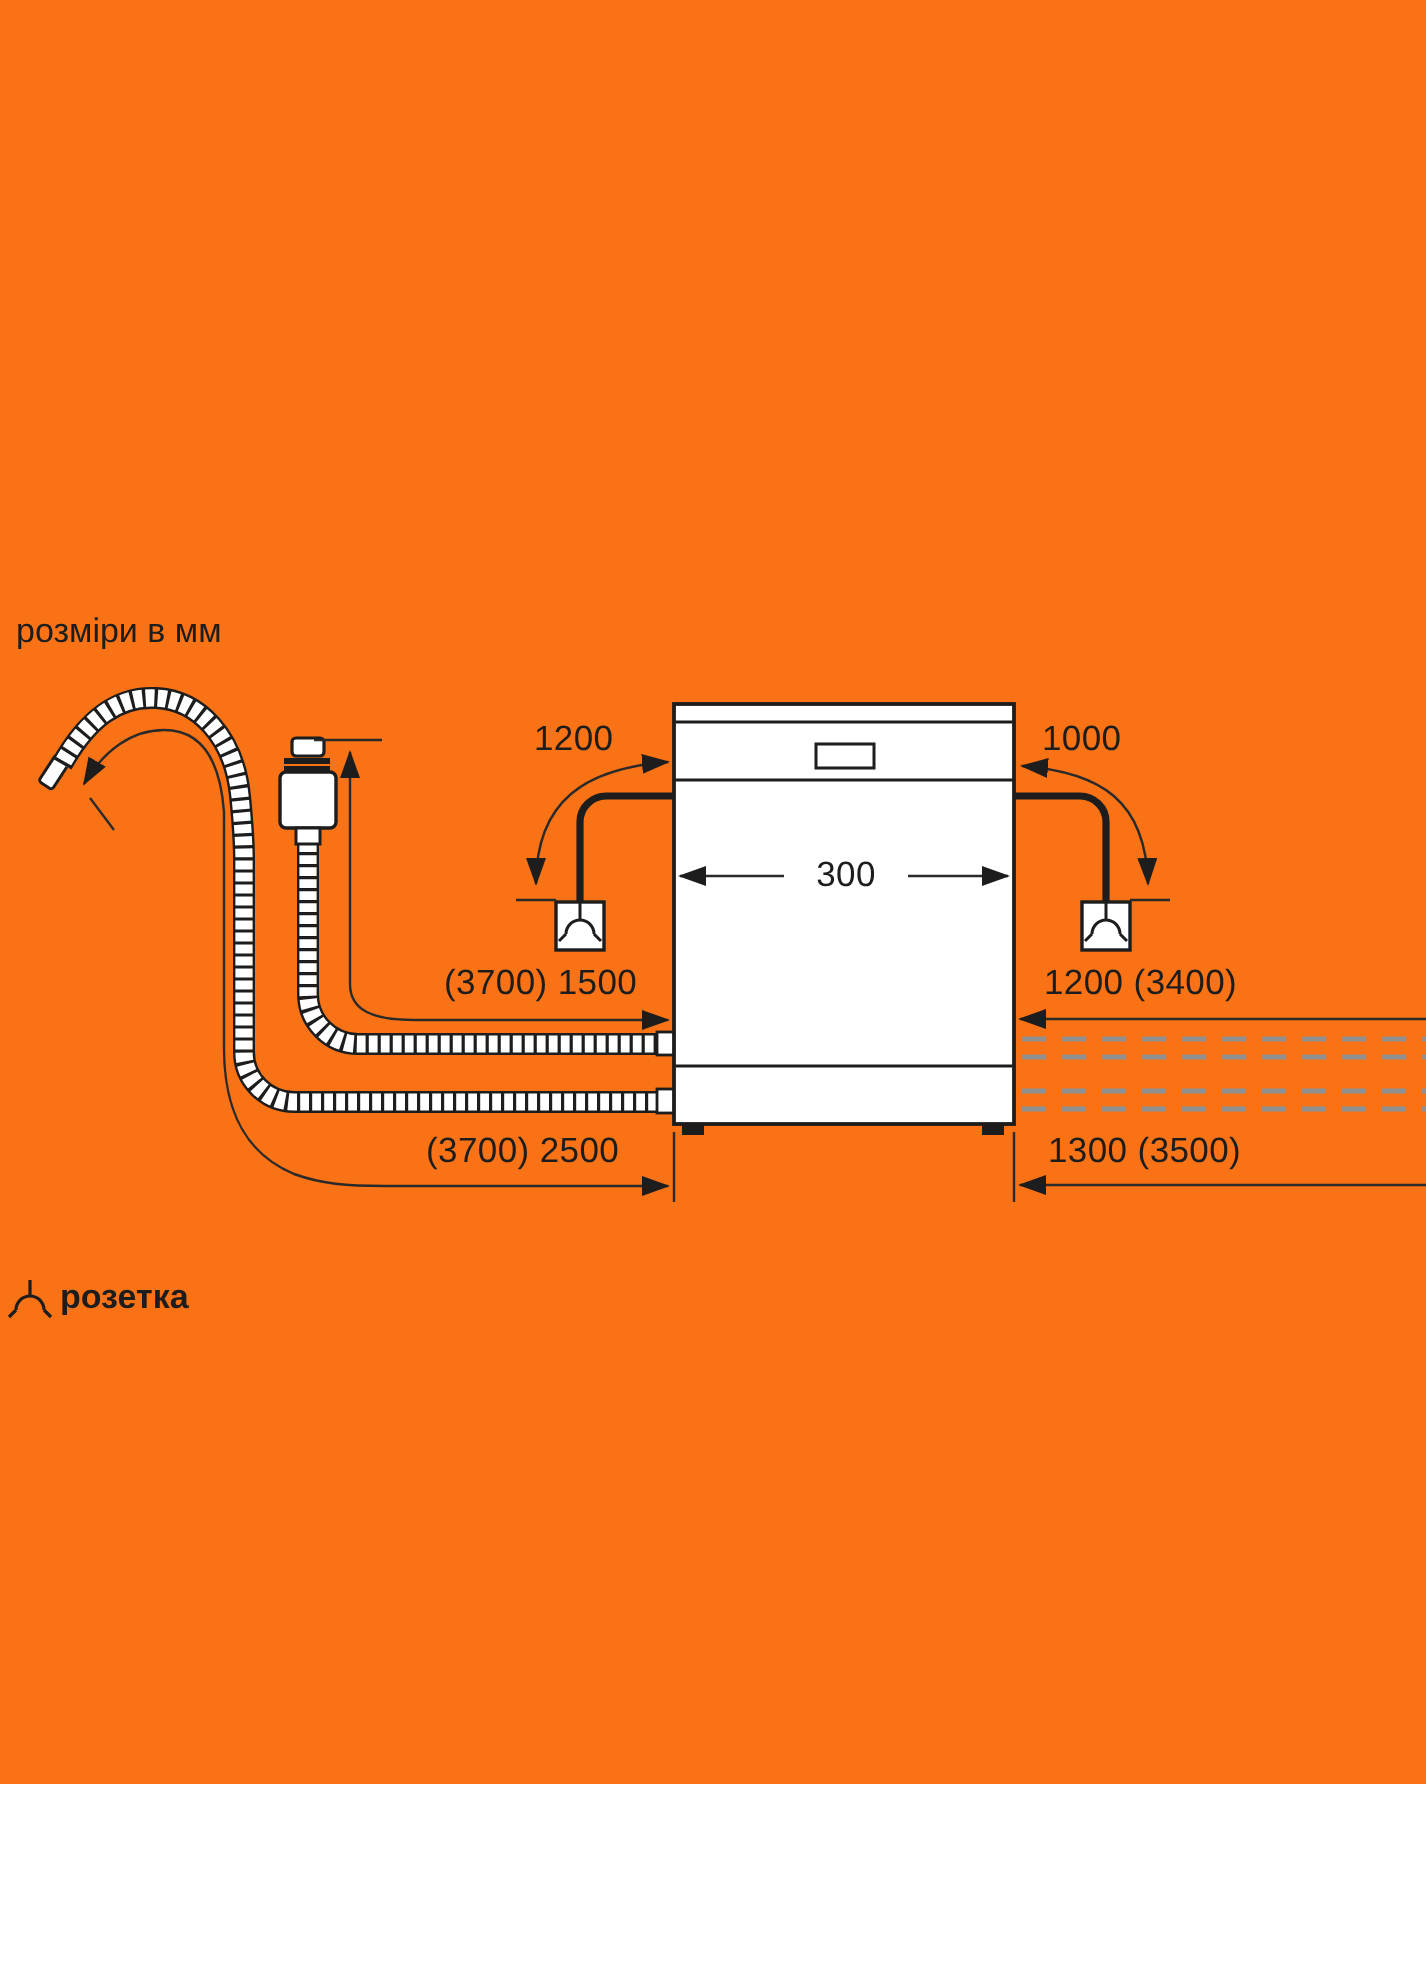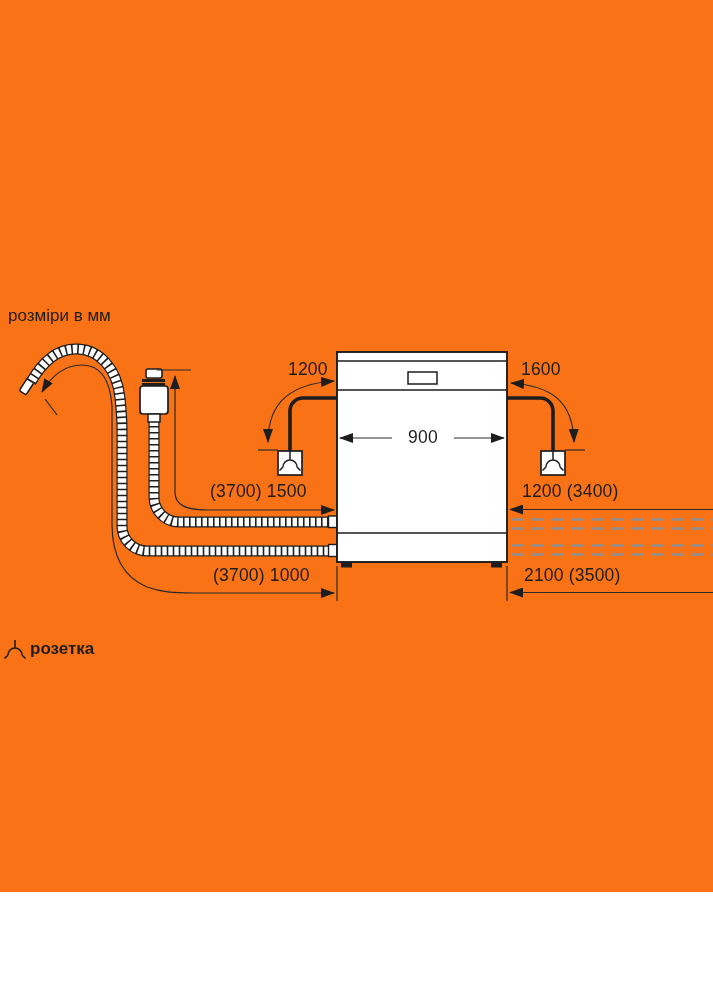--- a/index.html
+++ b/index.html
@@ -99,24 +99,24 @@
       <line x1="507" y1="566" x2="507" y2="601"></line>
     </g>
 
     <g>
       <path d="M15 640 V648 M8 655 A7 7 0 0 1 22 655 M8 655 L4.5 658.5 M22 655 L25.5 658.5" fill="none" stroke="#1d1d1d" stroke-width="1.6"></path>
     </g>
   </svg>
 
   <div class="abs title" style="left:8px;top:306px;">розміри в мм</div>
 
-  <div class="abs dim" style="left:288px;top:359px;">1200</div>
-  <div class="abs dim" style="left:521px;top:359px;">1600</div>
-  <div class="abs dim dim-center" style="left:392px;top:427px;width:62px;">900</div>
+  <div class="abs dim" style="left:267px;top:359px;">1200</div>
+  <div class="abs dim" style="left:521px;top:359px;">1000</div>
+  <div class="abs dim dim-center" style="left:392px;top:427px;width:62px;">300</div>
 
-  <div class="abs dim" style="left:210px;top:481px;">(3700) 1500</div>
+  <div class="abs dim" style="left:222px;top:481px;">(3700) 1500</div>
   <div class="abs dim" style="left:522px;top:481px;text-align:center;">1200 (3400)</div>
-  <div class="abs dim" style="left:213px;top:565px;">(3700) 1000</div>
-  <div class="abs dim" style="left:524px;top:565px;">2100 (3500)</div>
+  <div class="abs dim" style="left:213px;top:565px;">(3700) 2500</div>
+  <div class="abs dim" style="left:524px;top:565px;">1300 (3500)</div>
 
   <div class="abs legend-label" style="left:30px;top:639px;font-weight:bold;">розетка</div>
 
 </div>
 
 </body></html>

